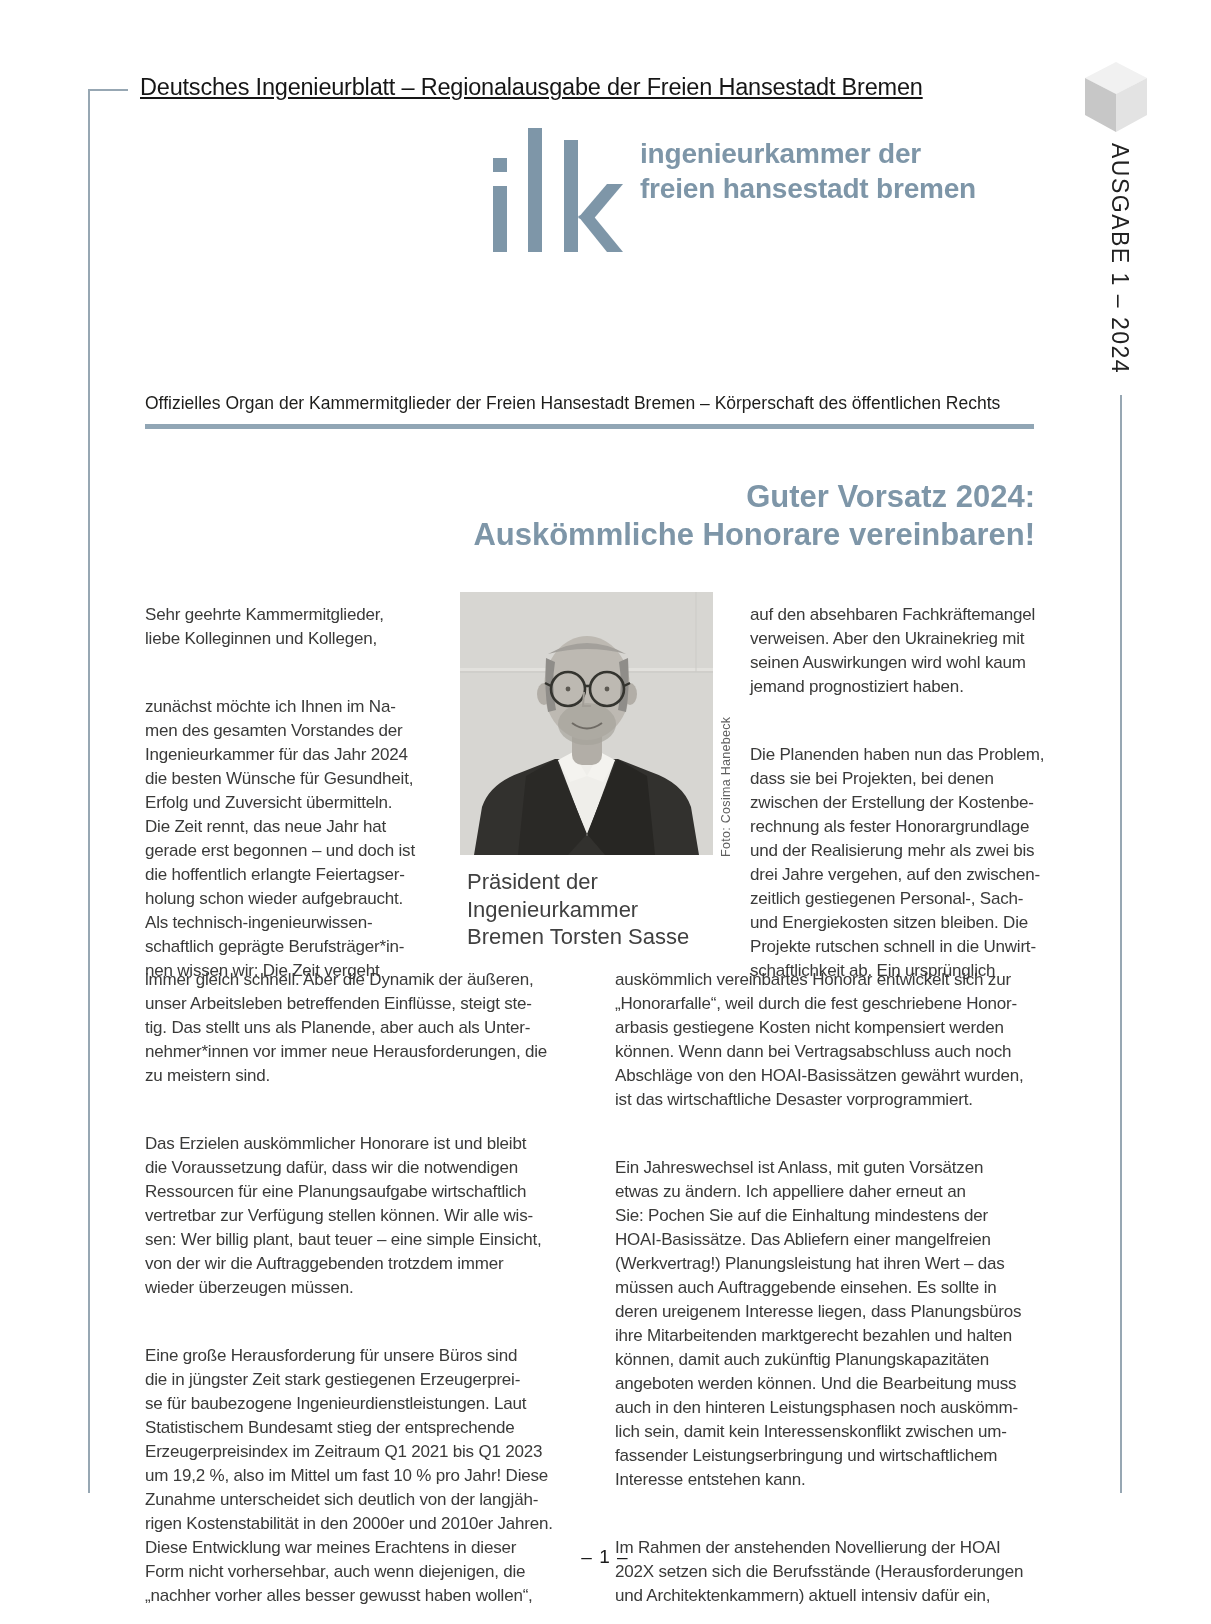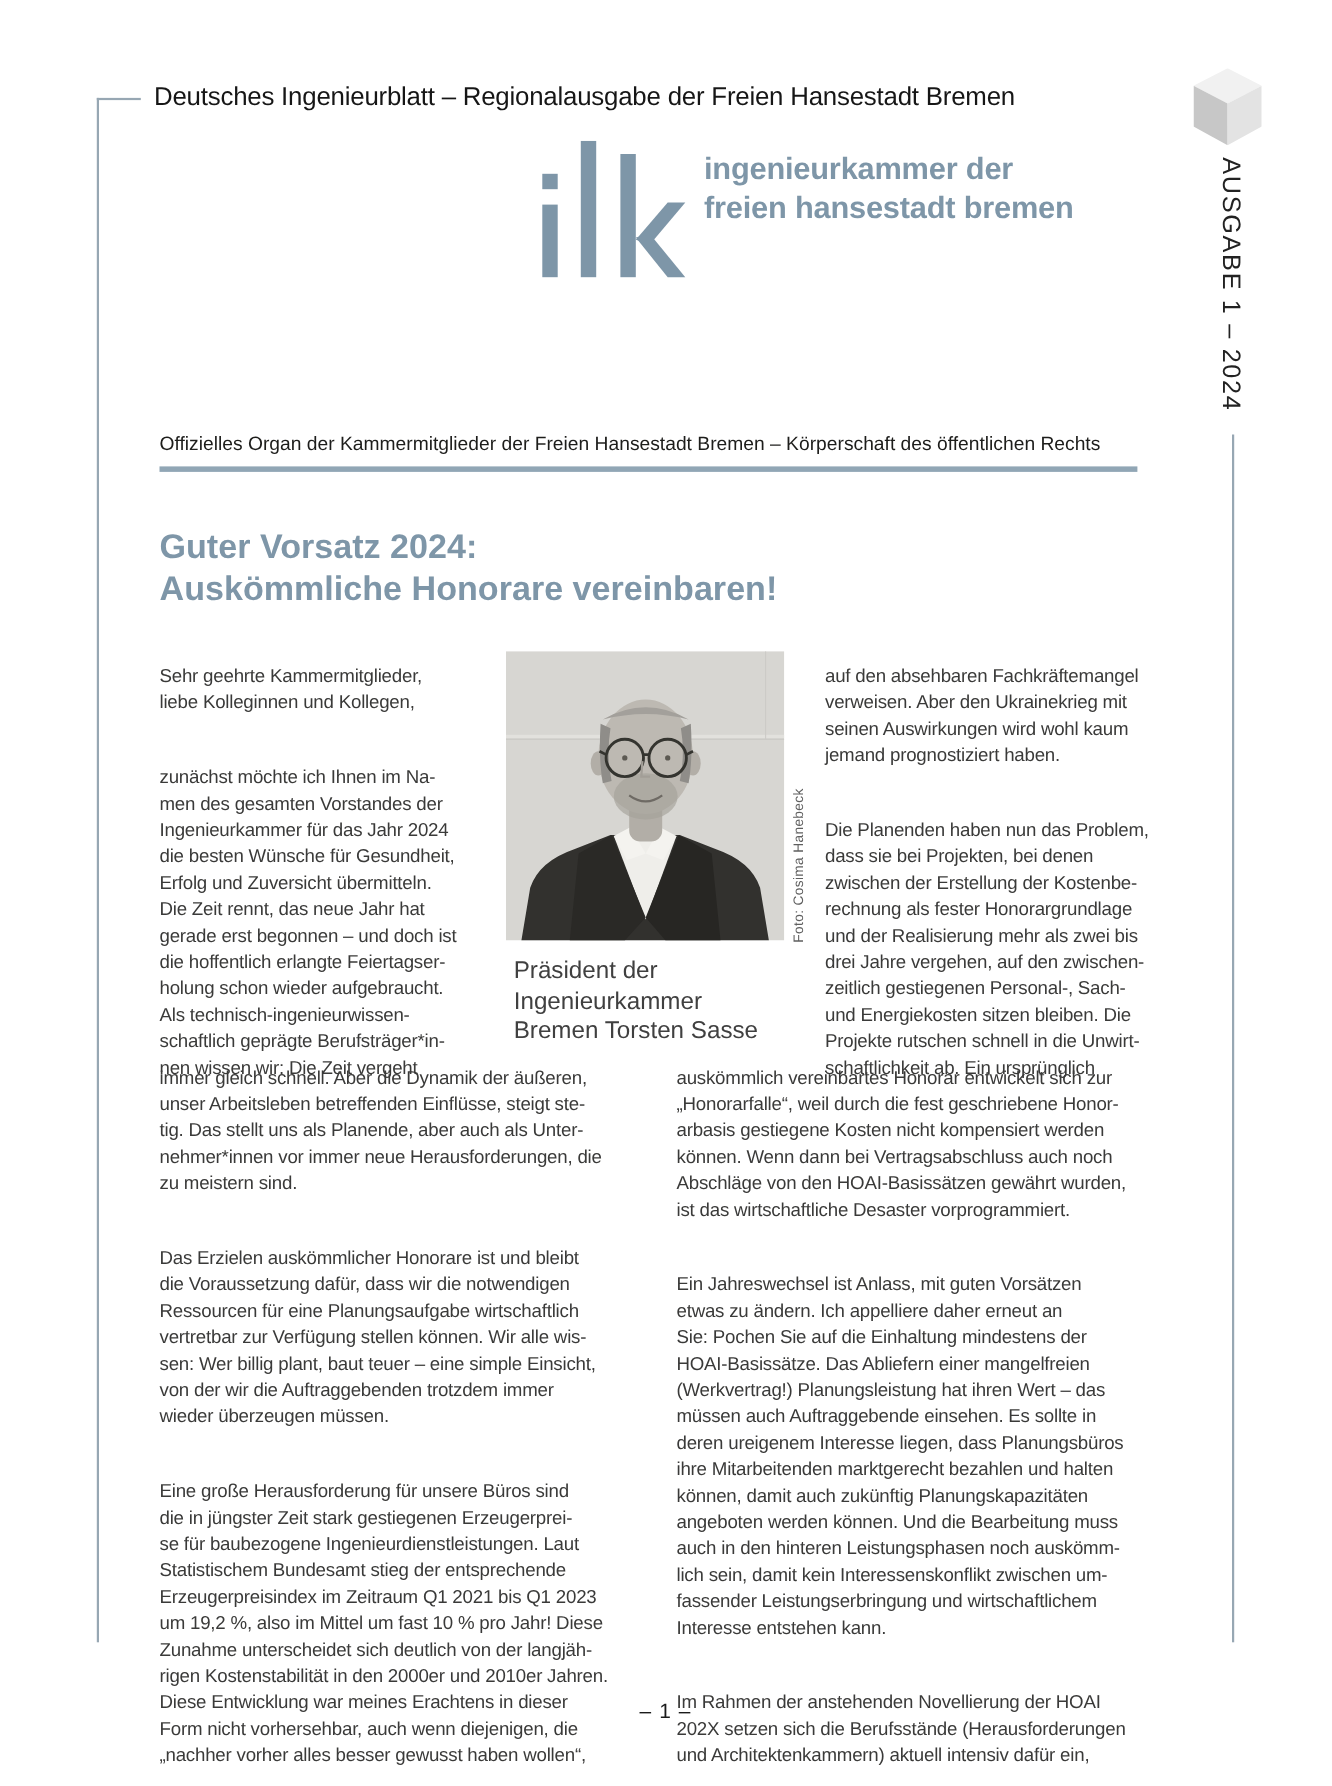--- a/index.html
+++ b/index.html
@@ -13,32 +13,32 @@
     position:relative;width:1211px;height:1624px;background:#ffffff;
     font-family:"Liberation Sans", sans-serif;color:var(--ink);
     overflow:hidden;
   }
   .abs{position:absolute;}
   
   .corner-h{left:88px;top:89px;width:40px;height:2px;background:var(--rule);}
   .rule-left{left:88px;top:89px;width:2px;height:1404px;background:var(--rule);}
   .rule-right{left:1120px;top:395px;width:2px;height:1098px;background:var(--rule);}
   
-  .masthead{left:140px;top:74px;font-size:23.5px;font-weight:500;letter-spacing:-0.2px;color:#161616;white-space:nowrap;}
+  .masthead{left:140px;top:74px;font-size:23.5px;font-weight:500;letter-spacing:-0.2px;color:#161616;white-space:nowrap;text-decoration:underline;}
   
   .logo-mark{left:490px;top:128px;width:135px;height:126px;}
   .logo-name{left:640px;top:136px;font-size:28px;font-weight:bold;line-height:35px;color:var(--accent);letter-spacing:-0.2px;white-space:pre-line;}
   
   .cube{left:1085px;top:62px;width:62px;height:70px;}
   .ausgabe{left:1106px;top:143px;height:260px;writing-mode:vertical-rl;font-size:23px;letter-spacing:1.5px;color:#222;white-space:nowrap;}
   
   .doc-title{left:145px;top:272px;width:900px;font-size:38px;line-height:48px;letter-spacing:-0.5px;color:var(--ink);white-space:pre-line;}
   .doc-subtitle{left:145px;top:393px;width:900px;font-size:17.5px;color:#1d1d1b;white-space:nowrap;}
   .title-bar{left:145px;top:424px;width:889px;height:5px;background:var(--accent);opacity:.85;}
-  .headline{left:145px;top:478px;width:890px;text-align:left;font-size:31px;font-weight:bold;line-height:38px;color:var(--accent);white-space:pre-line;}
+  .headline{left:145px;top:478px;width:890px;text-align:right;font-size:31px;font-weight:bold;line-height:38px;color:var(--accent);white-space:pre-line;}
   
   .col{white-space:pre-line;}
   .para{white-space:pre-line;font-size:17px;line-height:24px;letter-spacing:-0.2px;color:var(--body);}
   .para + .para{margin-top:26px;}
   .col-left-narrow{left:145px;top:585px;width:305px;}
   .col-right-narrow{left:750px;top:585px;width:305px;}
   .col-left-wide{left:145px;top:950px;width:465px;}
   .col-right-wide{left:615px;top:950px;width:445px;}
   
   .photo{left:460px;top:592px;width:253px;height:263px;}

